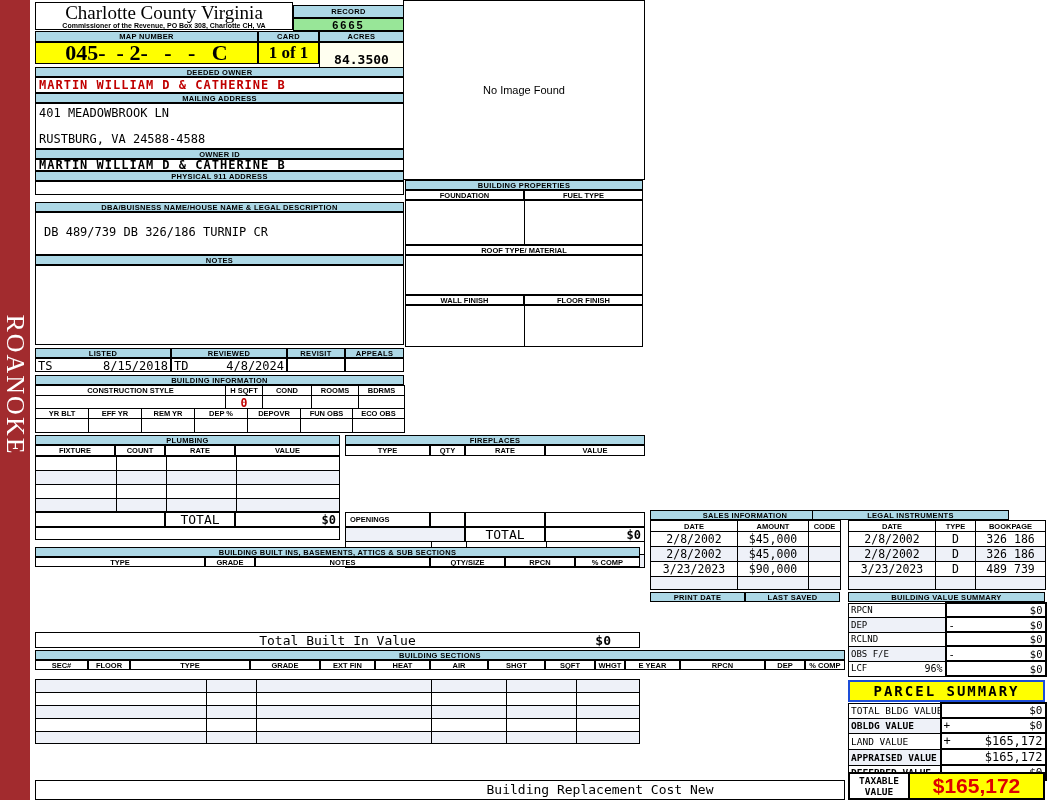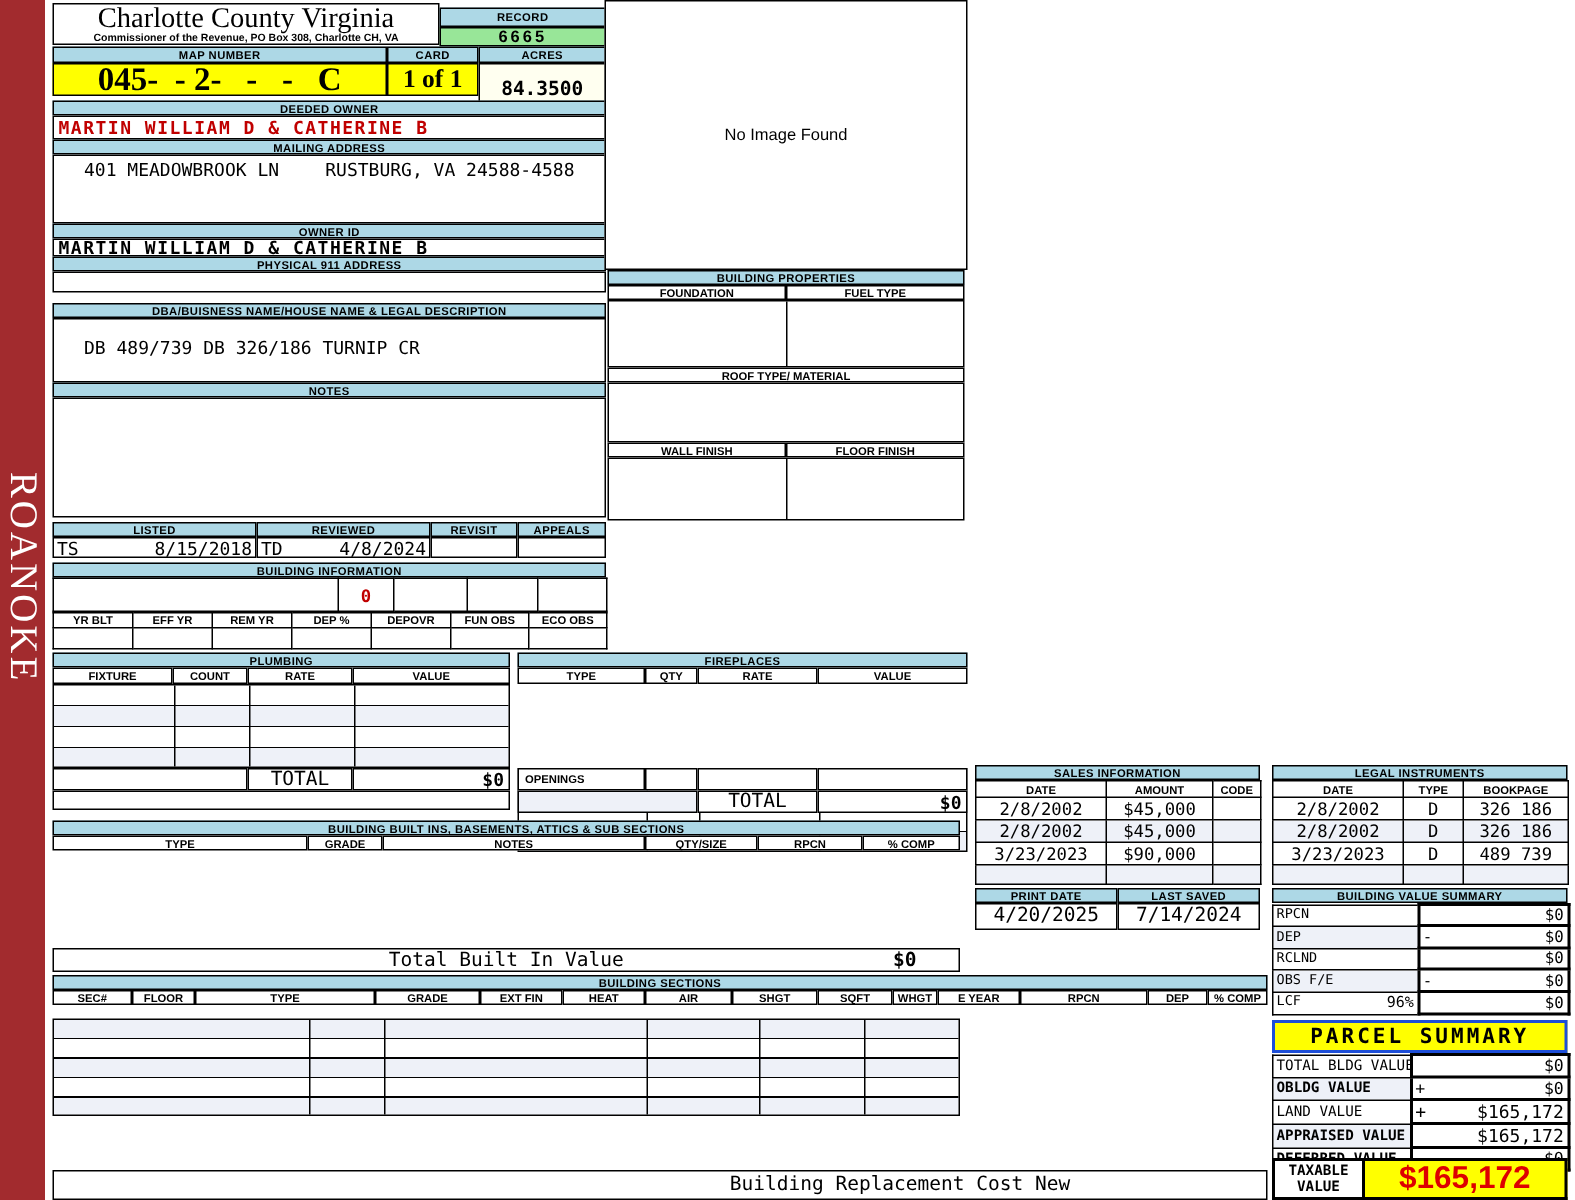--- a/index.html
+++ b/index.html
@@ -60,34 +60,34 @@
        font-size:17px;font-weight:bold;display:flex;align-items:center;justify-content:center">1 of 1</div>
   <div class="abs mono" style="left:319px;top:42px;width:85px;height:34px;background:var(--ivory);border:1px solid #000;
        font-size:13px;font-weight:bold;display:flex;align-items:center;justify-content:center">84.3500</div>
 
   <div class="abs hdr" style="left:35px;top:67px;width:369px;height:10px">DEEDED OWNER</div>
   <div class="abs box mono" style="left:35px;top:77px;width:369px;height:16px;color:var(--red);
        font-size:12px;font-weight:bold;letter-spacing:1px;line-height:15px;padding-left:3px">MARTIN WILLIAM D &amp; CATHERINE B</div>
 
   <div class="abs hdr" style="left:35px;top:93px;width:369px;height:10px">MAILING ADDRESS</div>
   <div class="abs box mono" style="left:35px;top:103px;width:369px;height:46px;font-size:12px;
-       display:flex;flex-direction:row;justify-content:space-between;padding:2px 20px">
+       display:flex;flex-direction:column;justify-content:space-between;padding:2px 3px">
     <div>401 MEADOWBROOK LN</div>
     <div>RUSTBURG, VA 24588-4588</div>
   </div>
 
   <div class="abs hdr" style="left:35px;top:149px;width:369px;height:10px">OWNER ID</div>
   <div class="abs box mono" style="left:35px;top:159px;width:369px;height:12px;font-size:12px;font-weight:bold;
        letter-spacing:1px;line-height:11px;padding-left:3px">MARTIN WILLIAM D &amp; CATHERINE B</div>
 
   <div class="abs hdr" style="left:35px;top:171px;width:369px;height:10px">PHYSICAL 911 ADDRESS</div>
   <div class="abs box mono" style="left:35px;top:181px;width:369px;height:14px;font-size:12px"></div>
 
   <div class="abs hdr" style="left:35px;top:202px;width:369px;height:10px">DBA/BUISNESS NAME/HOUSE NAME &amp; LEGAL DESCRIPTION</div>
-  <div class="abs box mono" style="left:35px;top:212px;width:369px;height:43px;font-size:12px;padding:12px 20px 0">DB 489/739 DB 326/186 TURNIP CR</div>
+  <div class="abs box mono" style="left:35px;top:212px;width:369px;height:43px;font-size:12px;padding:12px 8px 0">DB 489/739 DB 326/186 TURNIP CR</div>
 
   <div class="abs hdr" style="left:35px;top:255px;width:369px;height:10px">NOTES</div>
   <div class="abs box mono" style="left:35px;top:265px;width:369px;height:80px;font-size:12px"></div>
 
   <div class="abs rowflex" style="left:35px;top:348px;width:369px;height:10px">
     <div class="hdr" style="width:136px">LISTED</div>
     <div class="hdr" style="width:116px">REVIEWED</div>
     <div class="hdr" style="width:58px">REVISIT</div>
     <div class="hdr" style="width:59px">APPEALS</div>
   </div>
@@ -108,20 +108,27 @@
   <div class="abs" style="left:35px;top:385px;width:369px;height:23px">
     <table class="grid">
       <colgroup>
           <col style="width:190px">
           <col style="width:37px">
           <col style="width:49px">
           <col style="width:47px">
           <col style="width:46px">
         </colgroup>
       <tbody>
+          <tr style="height:10px">
+        <th>CONSTRUCTION STYLE</th>
+        <th>H SQFT</th>
+        <th>COND</th>
+        <th>ROOMS</th>
+        <th>BDRMS</th>
+      </tr>
       <tr style="height:13px">
         <td></td>
         <td style="color:var(--red);font-weight:bold">0</td>
         <td></td>
         <td></td>
         <td></td>
       </tr>
     </tbody>
       </table>
   </div>
@@ -298,21 +305,21 @@
       </tr>
       <tr style="height:13px" class="alt">
         <td></td>
         <td></td>
         <td></td>
       </tr>
     </tbody>
       </table>
   </div>
 
-  <div class="abs hdr" style="left:848px;top:510px;width:197px;height:10px">LEGAL INSTRUMENTS</div>
+  <div class="abs hdr" style="left:812px;top:510px;width:197px;height:10px">LEGAL INSTRUMENTS</div>
   <div class="abs" style="left:848px;top:520px;width:197px;height:65px">
     <table class="grid">
       <colgroup>
           <col style="width:87px">
           <col style="width:40px">
           <col style="width:70px">
         </colgroup>
       <tbody>
           <tr style="height:11px">
         <th>DATE</th>
@@ -339,24 +346,20 @@
         <td></td>
         <td></td>
       </tr>
     </tbody>
       </table>
   </div>
 
   <div class="abs rowflex" style="left:650px;top:592px;width:190px;height:10px">
     <div class="hdr" style="width:95px">PRINT DATE</div>
     <div class="hdr" style="width:95px">LAST SAVED</div>
-  </div>
-  <div class="abs rowflex mono" style="left:650px;top:602px;width:190px;height:18px;font-size:13px">
-    <div class="box" style="width:95px;text-align:center;line-height:16px">4/20/2025</div>
-    <div class="box" style="width:95px;text-align:center;line-height:16px">7/14/2024</div>
   </div>
 
   <div class="abs hdr" style="left:848px;top:592px;width:197px;height:10px">BUILDING VALUE SUMMARY</div>
   <div class="abs" style="left:848px;top:602px;width:197px;height:73px">
     <table class="grid">
       <colgroup>
           <col style="width:97px">
           <col style="width:100px">
         </colgroup>
       <tbody>

